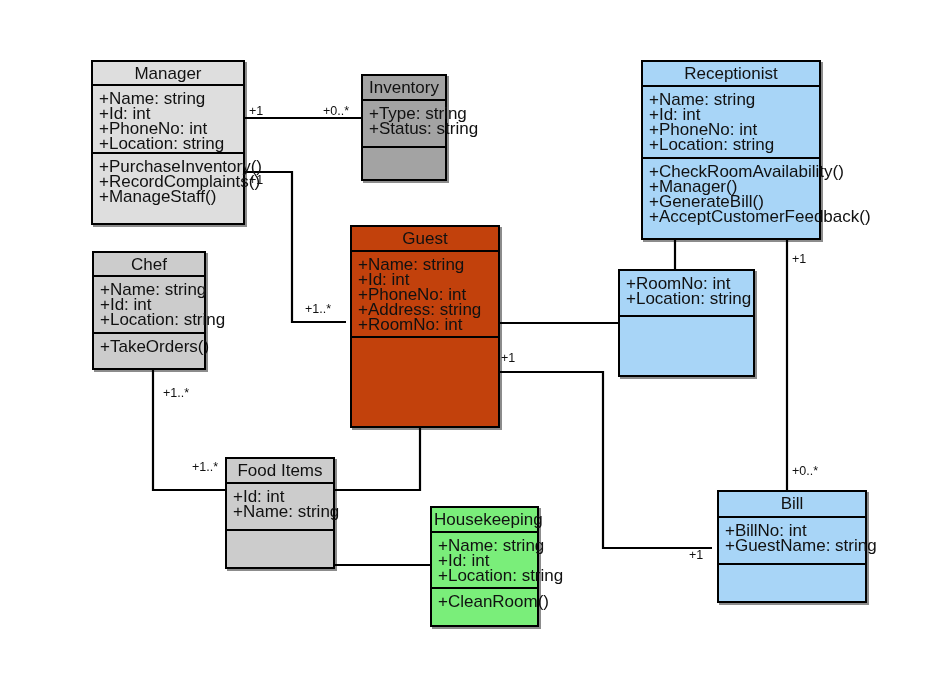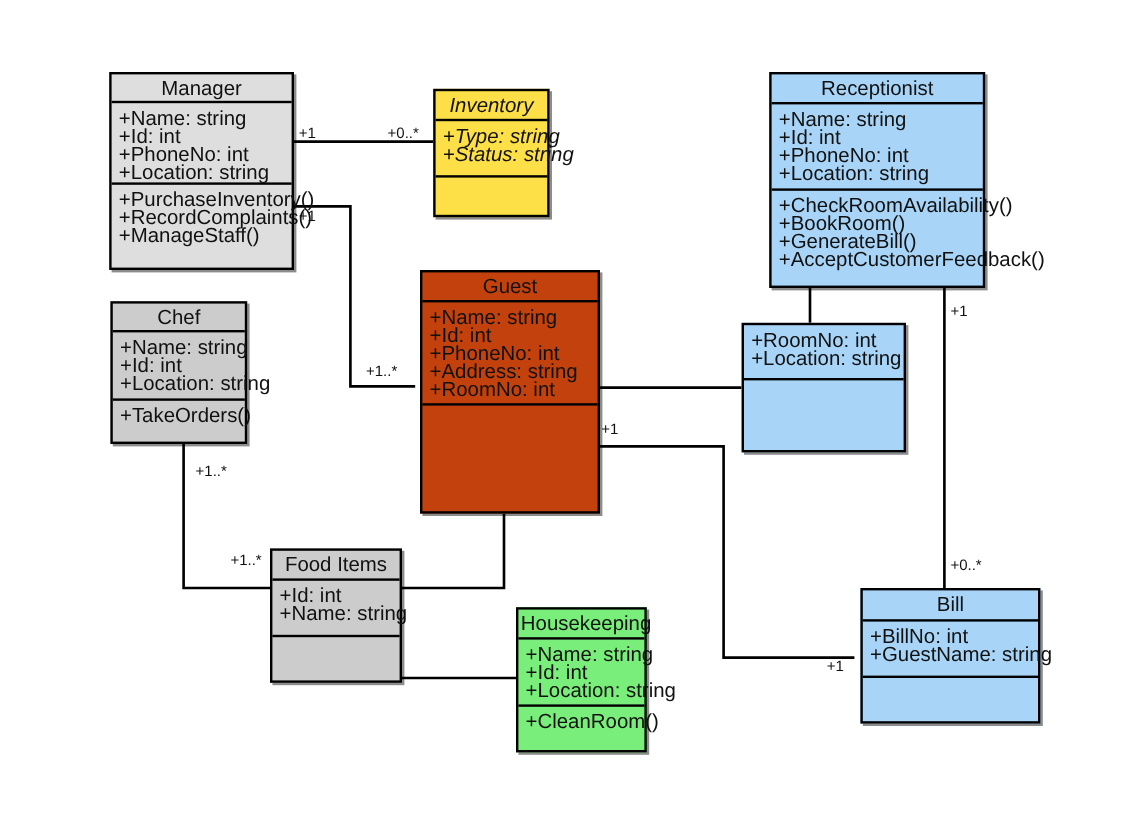--- a/index.html
+++ b/index.html
@@ -38,39 +38,39 @@
         <div>+Id: int</div>
         <div>+PhoneNo: int</div>
         <div>+Location: string</div>
       </div>
       <div class="uml-ops">
         <div>+PurchaseInventory()</div>
         <div>+RecordComplaints()</div>
         <div>+ManageStaff()</div>
       </div>
     </div>
-    <div class="uml-class" style="left: 361px; top: 74px; width: 97px; height: 107px; background: #fde047; font-style: italic;">
+    <div class="uml-class" style="left: 361px; top: 74px; width: 86px; height: 107px; background: #a3a3a3;">
       <div class="uml-name" style="height: 25px;">Inventory</div>
       <div class="uml-attrs" style="height: 47px;">
         <div>+Type: string</div>
         <div>+Status: string</div>
       </div>
       <div class="uml-ops"></div>
     </div>
     <div class="uml-class" style="left: 641px; top: 60px; width: 180px; height: 180px; background: rgb(168, 213, 247);">
       <div class="uml-name" style="height: 25px;">Receptionist</div>
       <div class="uml-attrs" style="height: 72px;">
         <div>+Name: string</div>
         <div>+Id: int</div>
         <div>+PhoneNo: int</div>
         <div>+Location: string</div>
       </div>
       <div class="uml-ops">
         <div>+CheckRoomAvailability()</div>
-        <div>+BookRoom()</div>
+        <div>+Manager()</div>
         <div>+GenerateBill()</div>
         <div>+AcceptCustomerFeedback()</div>
       </div>
     </div>
     <div class="uml-class" style="left: 350px; top: 225px; width: 150px; height: 203px; background: #c2410c;">
       <div class="uml-name" style="height: 25px;">Guest</div>
       <div class="uml-attrs" style="height: 86px;">
         <div>+Name: string</div>
         <div>+Id: int</div>
         <div>+PhoneNo: int</div>

